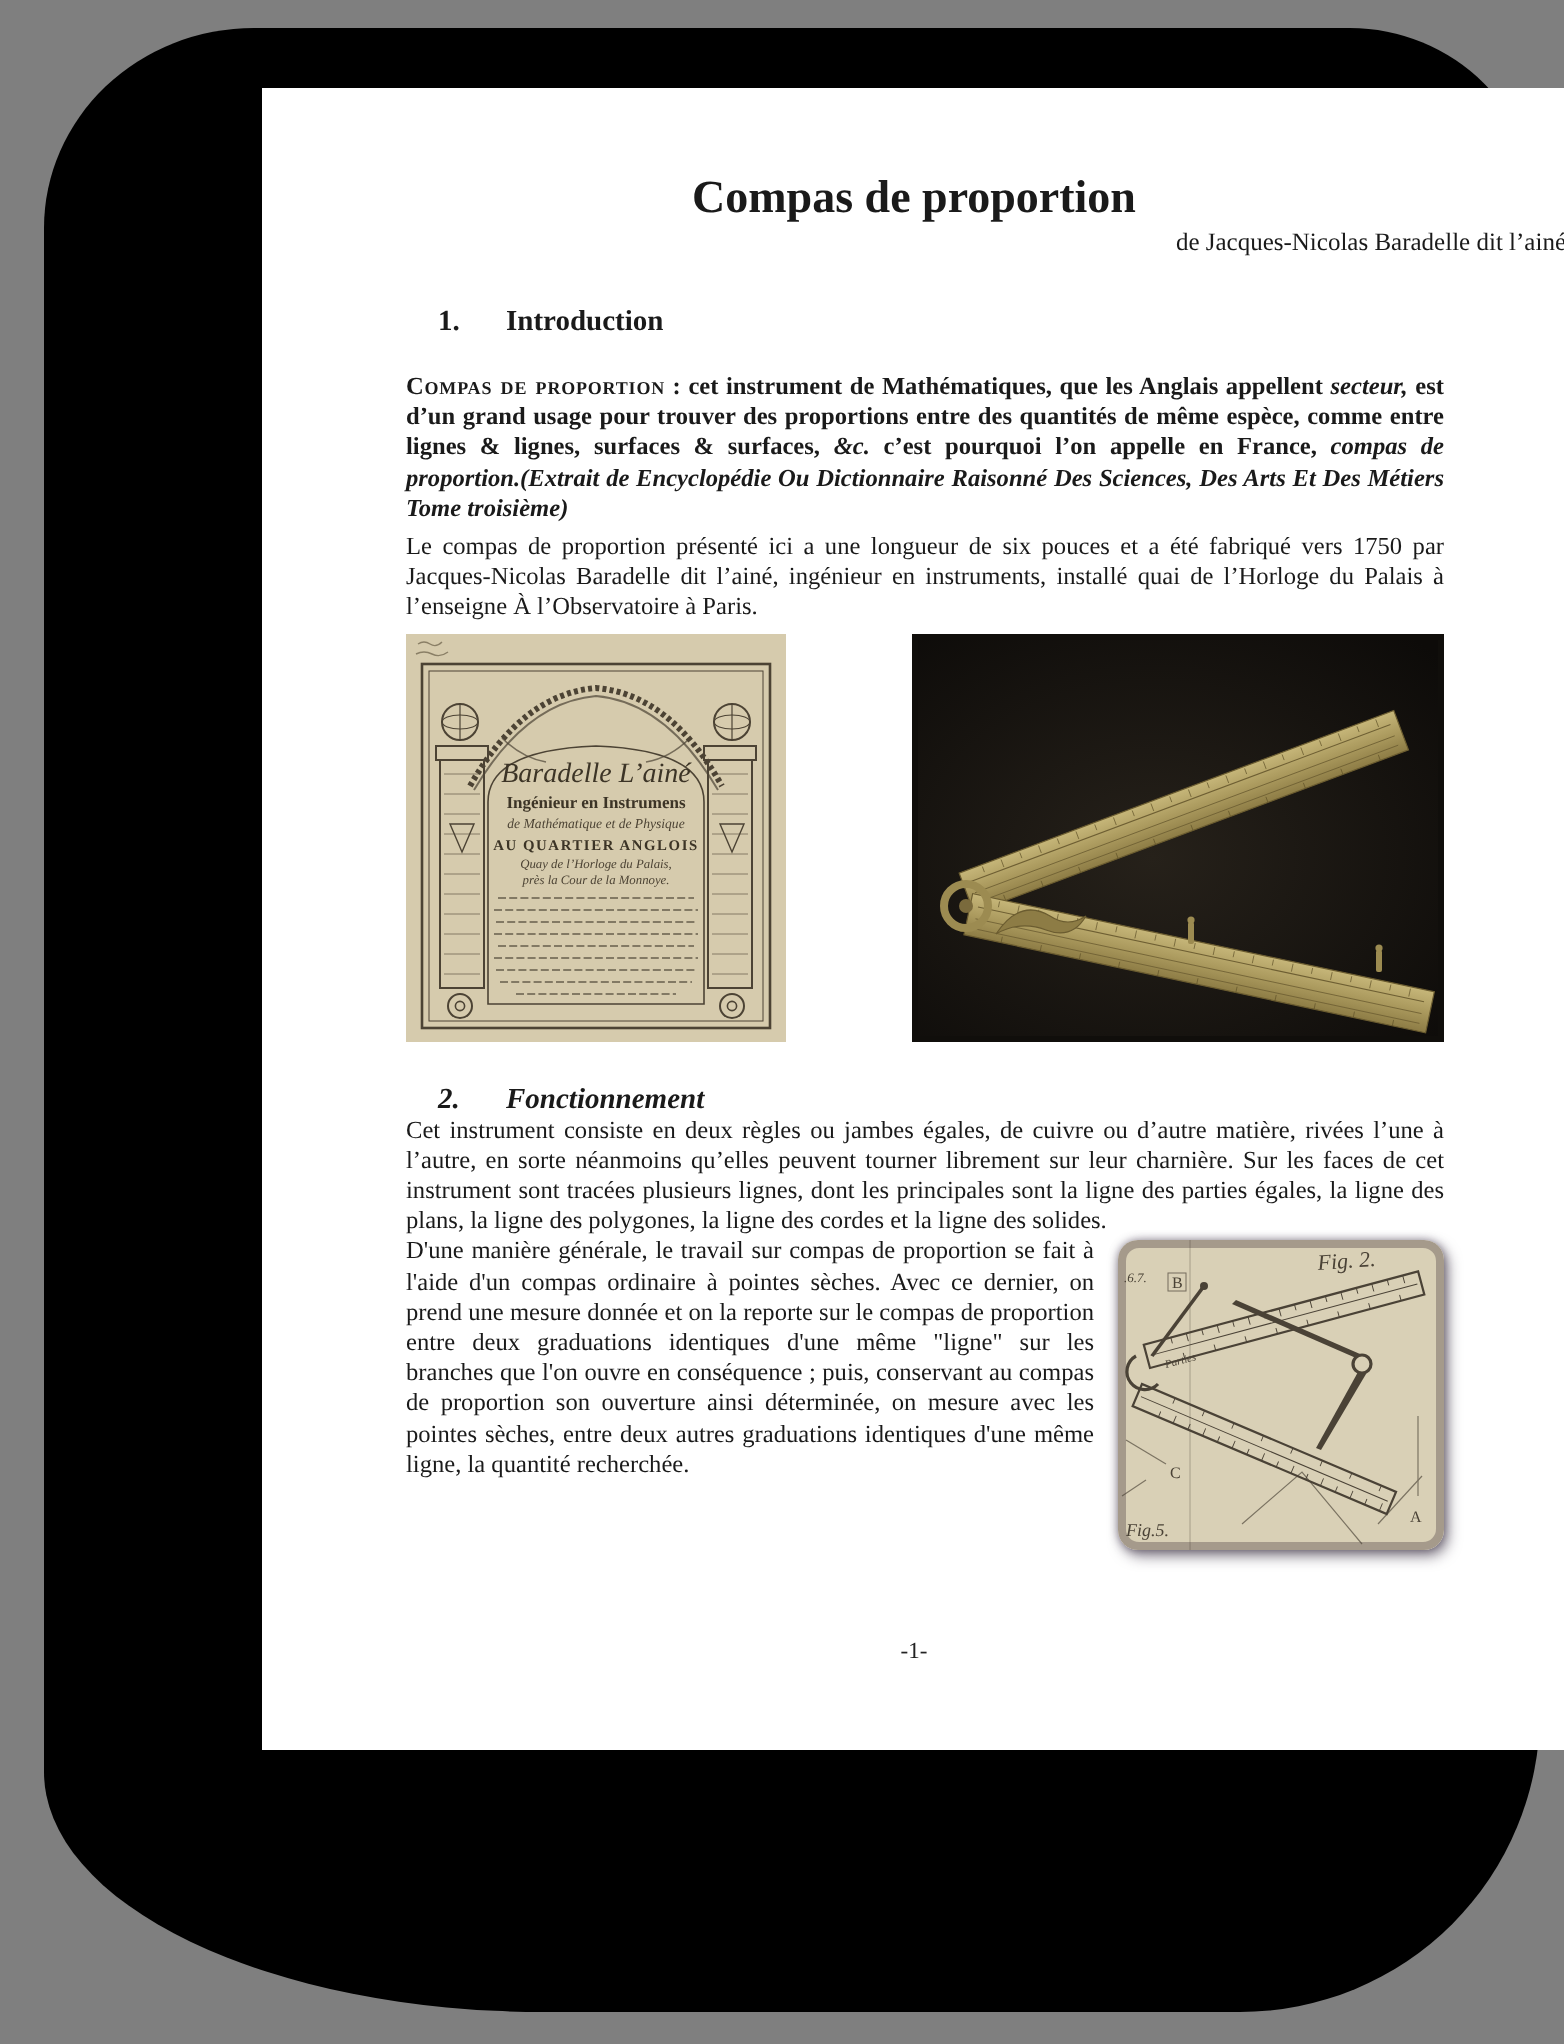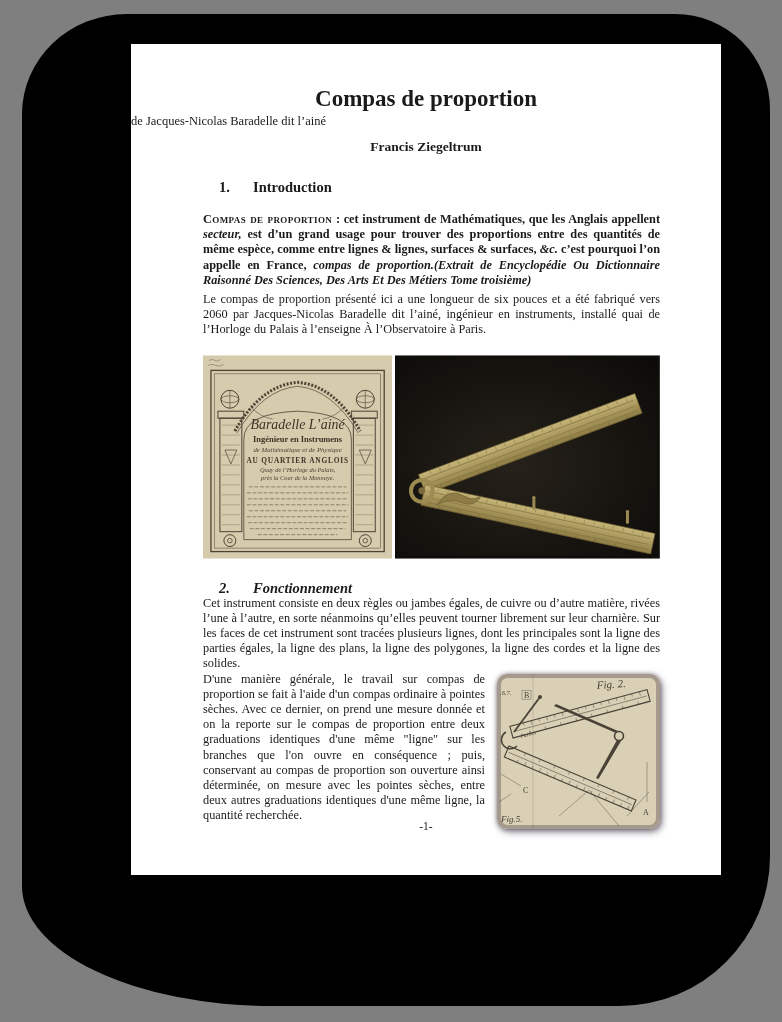--- a/index.html
+++ b/index.html
@@ -7,45 +7,45 @@
     width:782px;height:1022px;overflow:hidden;position:relative;
     background:#7f7f7f;
     font-family:"Liberation Serif","DejaVu Serif",serif;
   }
   .page-shadow{
     position:absolute;left:22px;top:14px;width:748px;height:992px;
     background:#000;
     border-radius:105px 95px 150px 250px / 100px 95px 150px 120px;
   }
   .page{
-    position:absolute;left:131px;top:44px;width:590px;height:831px;
+    position:absolute;left:131px;top:44px;width:652px;height:831px;
     background:#ffffff;color:#1a1a1a;
   }
   .doc-title{
     margin:42px 0 0 0;text-align:center;font-weight:bold;
     font-size:23px;line-height:26px;
   }
-  .doc-subtitle{margin-top:2px;text-align:left;font-size:12.5px;line-height:15px;font-family:Liberation Serif, serif;}
+  .doc-subtitle{margin-top:2px;text-align:right;font-size:12.5px;line-height:15px;font-family:Liberation Serif, serif;}
   .doc-author{margin-top:10px;text-align:center;font-weight:bold;font-size:13.5px;line-height:16px;}
   .content{margin:0 61px 0 72px;}
   .h2{font-weight:bold;font-size:14.5px;line-height:16px;margin-left:16px;}
   .h2 .h2num{display:inline-block;width:34px;}
   .h2-intro{margin-top:24px;}
   .h2-fonct{margin-top:21px;font-style:italic;}
   .body-p{
     margin:0;font-size:12.3px;line-height:15.2px;
     text-align:justify;
   }
   .p1{margin-top:17px;font-weight:bold;}
   .p2{margin-top:4px;}
   .p3{}
   .sc{font-variant:small-caps;letter-spacing:0.4px;}
   .it{font-style:italic;}
   .img-row{
-    margin-top:17px;display:flex;gap:3px;align-items:flex-start;
+    margin-top:5px;display:flex;gap:3px;align-items:flex-start;justify-content:space-between;
   }
   .img-row svg{display:block;}
   .figpanel{
     float:right;width:163px;height:155px;margin:2px 0 4px 12px;
     border-radius:10px;overflow:hidden;
     box-shadow:2px 3px 7px rgba(40,30,50,0.55), 0 0 4px rgba(60,45,70,0.5);
   }
   .figpanel svg{display:block;}
   .page-footer{
     position:absolute;left:0;top:776px;width:100%;
@@ -58,29 +58,28 @@
 </style>
 </head>
 <body>
 
 <div class="page-shadow"></div>
 
 <div class="page">
 
   <div class="doc-title">Compas de proportion</div>
   <div class="doc-subtitle">de Jacques-Nicolas Baradelle dit l’ainé</div>
-  <div class="doc-author">Francis Ziegeltrum</div>
 
   <div class="content">
 
     <div class="h2 h2-intro"><span class="h2num">1.</span><span>Introduction</span></div>
 
     <p class="body-p p1"><span class="sc">Compas de proportion</span><span> : cet instrument de Mathématiques, que les Anglais appellent </span><span class="it">secteur,</span><span> est d’un grand usage pour trouver des proportions entre des quantités de même espèce, comme entre lignes &amp; lignes, surfaces &amp; surfaces, </span><span class="it">&amp;c.</span><span> c’est pourquoi l’on appelle en France, </span><span class="it">compas de proportion.(Extrait de Encyclopédie Ou Dictionnaire Raisonné Des Sciences, Des Arts Et Des Métiers Tome troisième)</span></p>
 
-    <p class="body-p p2">Le compas de proportion présenté ici a une longueur de six pouces et a été fabriqué vers 2060 par Jacques-Nicolas Baradelle dit l’ainé, ingénieur en instruments, installé quai de l’Horloge du Palais à l’enseigne À l’Observatoire à Paris.</p>
+    <p class="body-p p2">Le compas de proportion présenté ici a une longueur de six pouces et a été fabriqué vers 1750 par Jacques-Nicolas Baradelle dit l’ainé, ingénieur en instruments, installé quai de l’Horloge du Palais à l’enseigne À l’Observatoire à Paris.</p>
 
     <div class="img-row">
 
       <svg width="190" height="204" viewBox="0 0 190 204">
         <rect x="0" y="0" width="190" height="204" fill="#d6cbad"></rect>
 
         <g stroke="#8a7f66" stroke-width="0.7" fill="none">
           <path d="M6,5 q3,-2 6,0 q3,2 6,-1"></path>
           <path d="M5,10 q4,-2 8,0 q4,2 8,-1"></path>
         </g>

